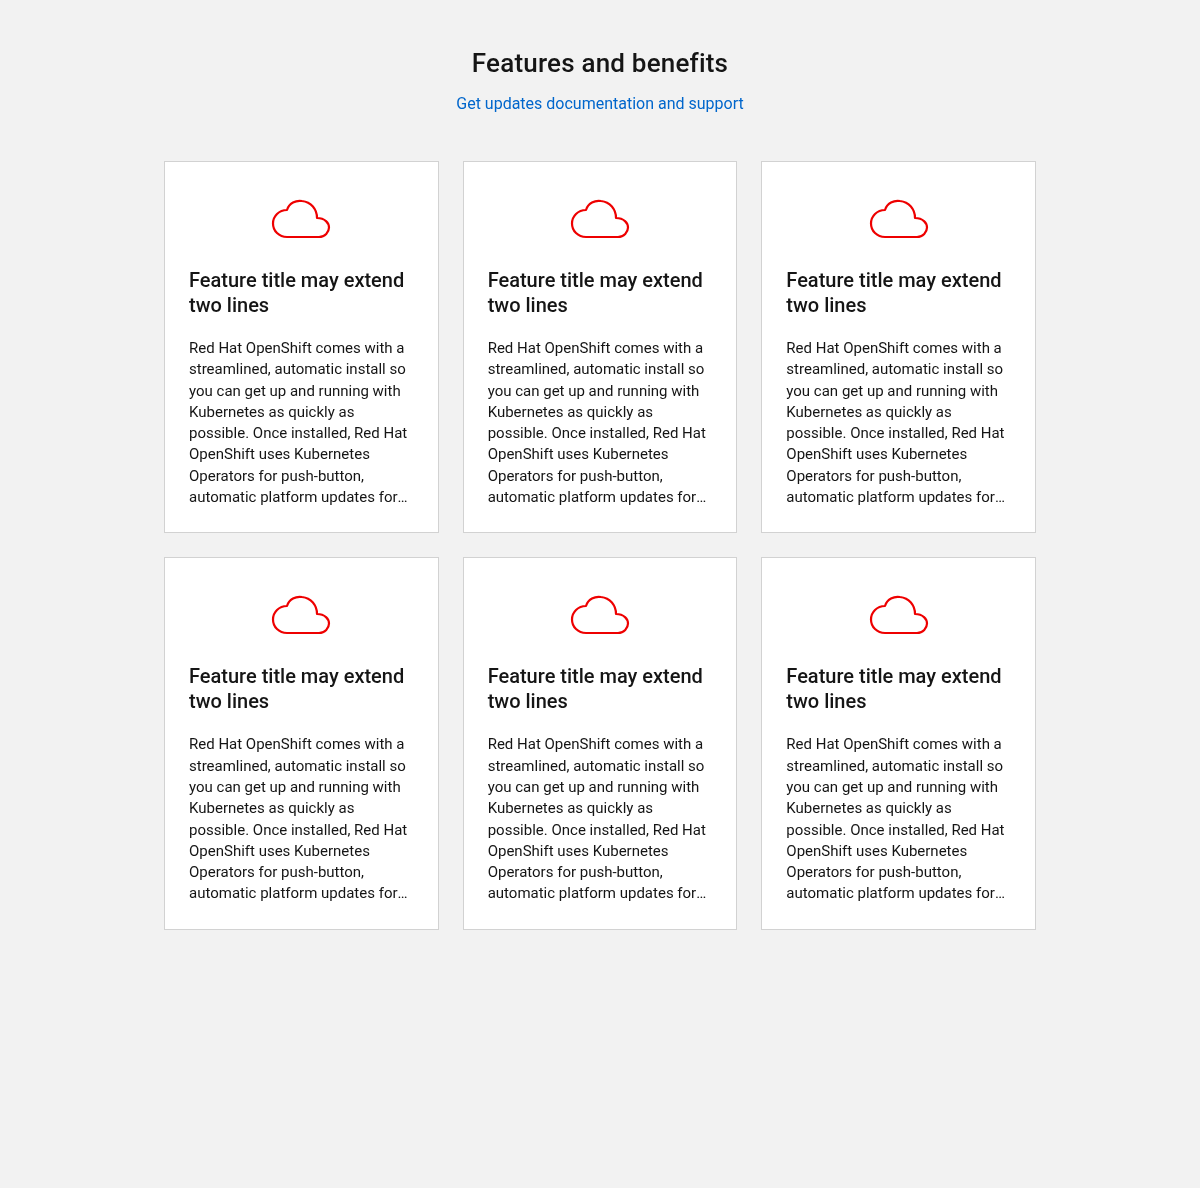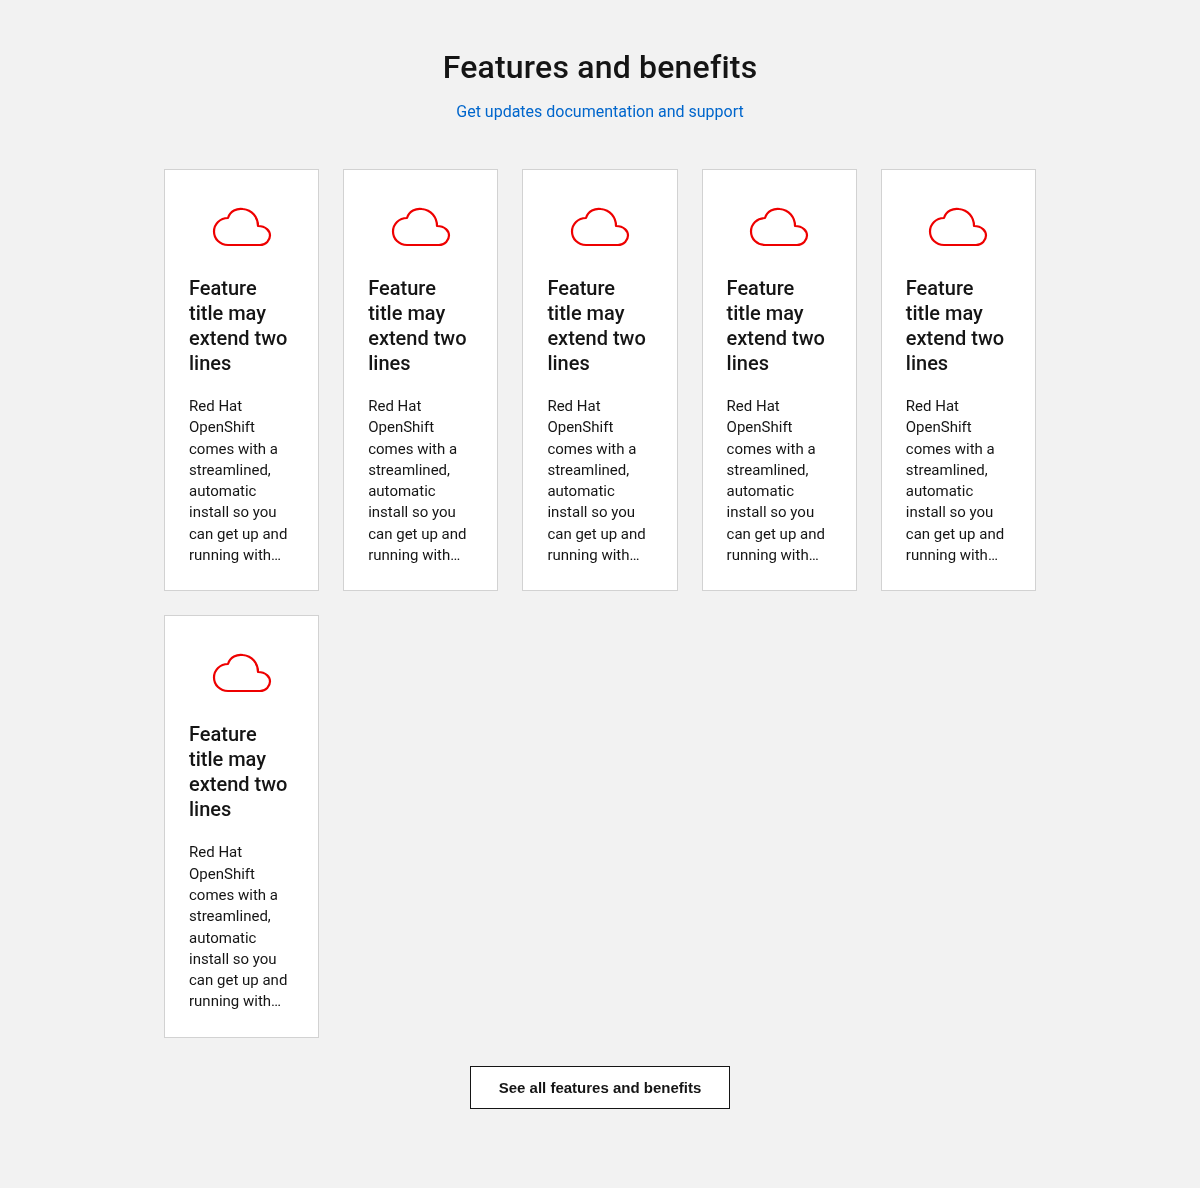--- a/index.html
+++ b/index.html
@@ -17,41 +17,40 @@
     }
     .container {
       max-width: 1104px;
       margin: 0 auto;
       padding: 0 116px 0 116px;
       display: flex;
       flex-direction: column;
       align-items: center;
     }
     .section-title {
-      font-size: 32px;
+      font-size: 26px;
       font-weight: 500;
       color: #151515;
       text-align: center;
       margin-bottom: 16px;
       letter-spacing: 0.2px;
     }
     .section-link {
       font-size: 16px;
       color: #0066cc;
       text-decoration: none;
       text-align: center;
       margin-bottom: 48px;
       display: inline-block;
     }
     .cards-grid {
       display: grid;
-      grid-template-columns: repeat(5, 1fr);
+      grid-template-columns: repeat(3, 1fr);
       gap: 24px;
       width: 100%;
-      margin-bottom: 28px;
     }
     .card {
       background: #ffffff;
       border: 1px solid #d2d2d2;
       padding: 24px 24px 24px;
       display: flex;
       flex-direction: column;
       align-items: stretch;
     }
     .card-icon-wrap {
@@ -159,14 +158,13 @@
         <svg viewBox="0 0 64 44" fill="none">
           <path d="M50 38 H18 C10 38 4 32 4 24.5 C4 17 10 11 18 11 C20 4 27 1 33 2 C42 3 48 10 48 19 C56 19 60 24 60 28.5 C60 33 56 38 50 38 Z" stroke="#ee0000" stroke-width="2.2" stroke-linejoin="round" fill="none"></path>
         </svg>
       </div>
       <h3 class="card-title">Feature title may extend two lines</h3>
       <p class="card-body">Red Hat OpenShift comes with a streamlined, automatic install so you can get up and running with Kubernetes as quickly as possible. Once installed, Red Hat OpenShift uses Kubernetes Operators for push-button, automatic platform updates for the container host, Kubernetes cluster, and application services running on the cluster.</p>
     </div>
 
   </div>
 
-  <button class="cta-button">See all features and benefits</button>
 </div>
 
 </body></html>

